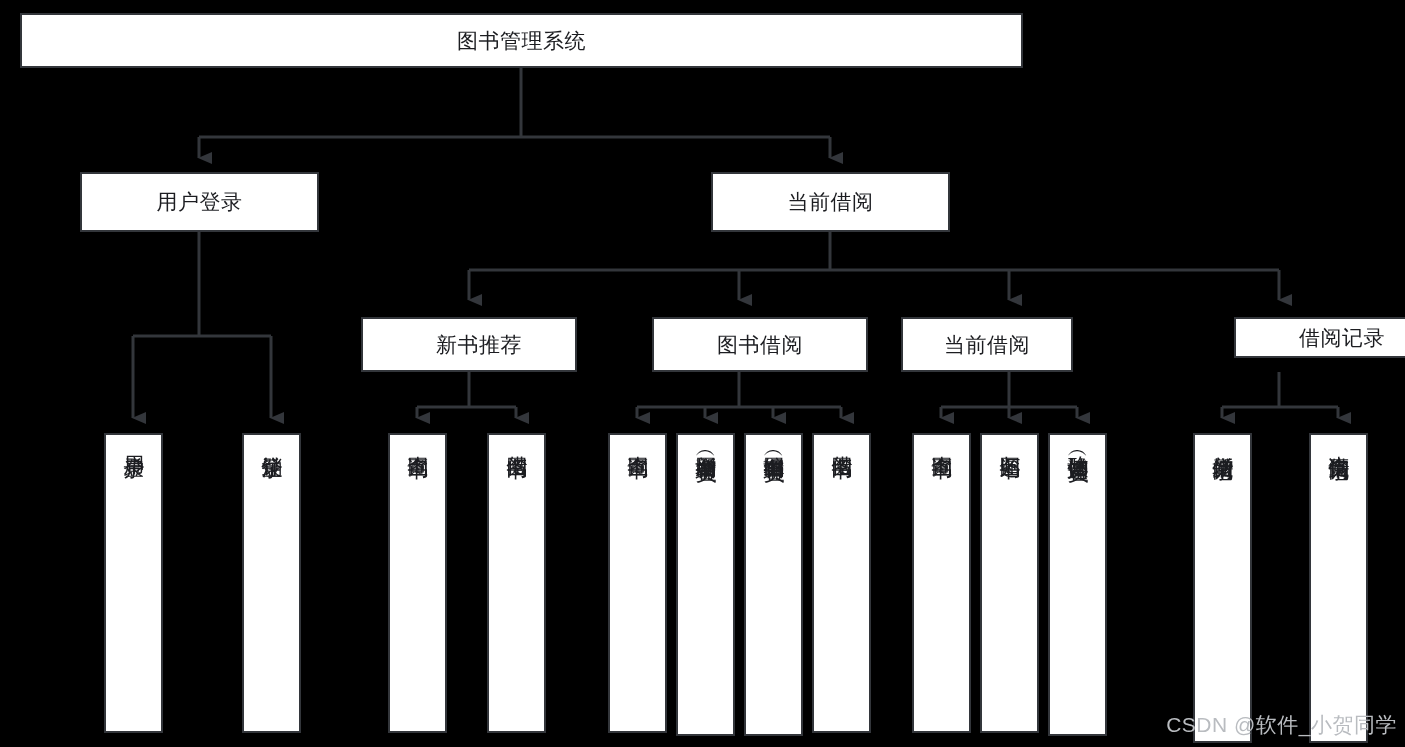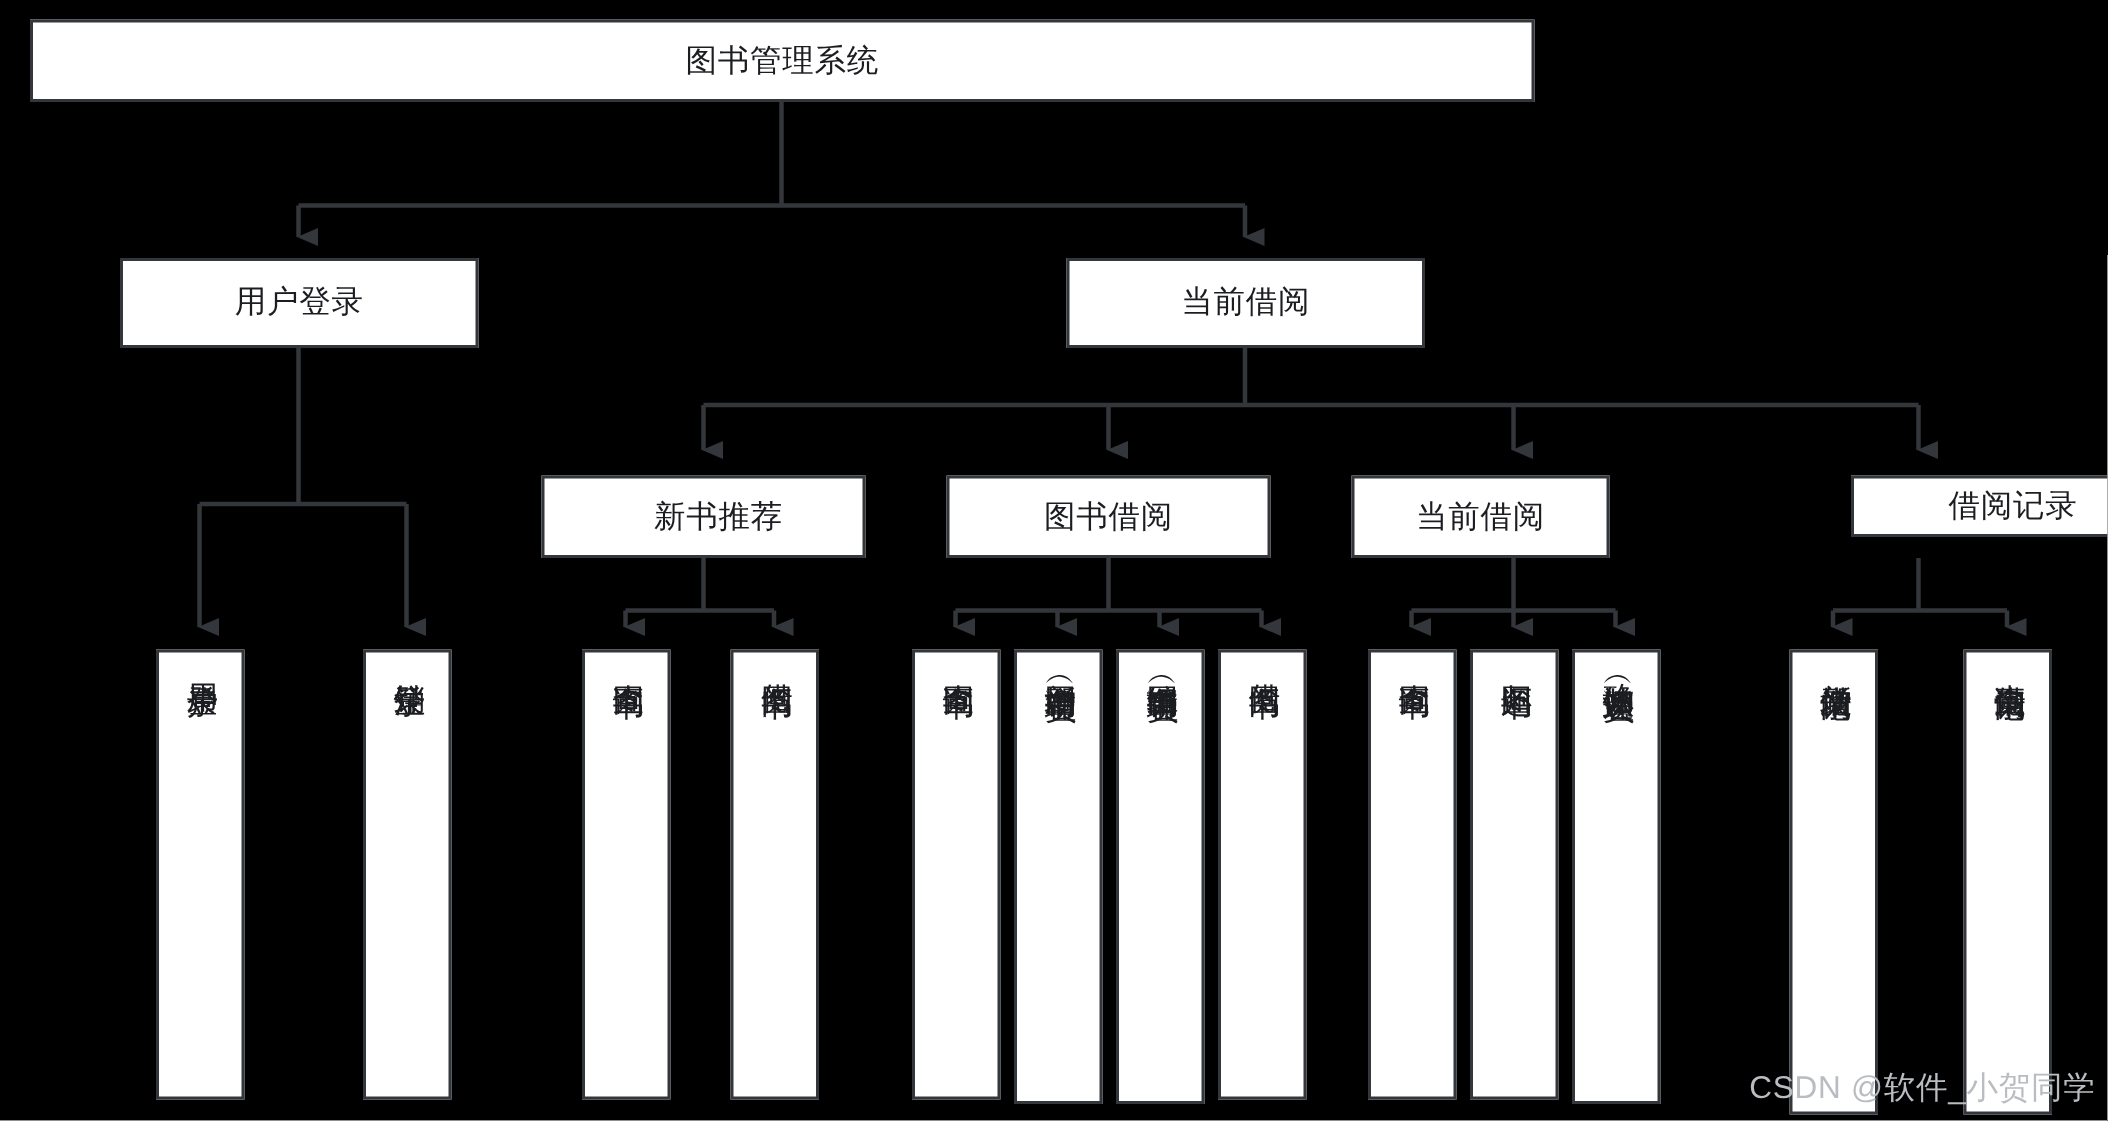--- a/index.html
+++ b/index.html
@@ -135,21 +135,21 @@
   </div>
 
   <div class="node-box" style="left:711px; top:172px; width:239px; height:60px;">
     <span class="node-label-h">当前借阅</span>
   </div>
 
   <div class="node-box" style="left:361px; top:317px; width:216px; height:55px;padding-left:20px;">
     <span class="node-label-h">新书推荐</span>
   </div>
 
-  <div class="node-box" style="left:631px; top:317px; width:216px; height:55px;">
+  <div class="node-box" style="left:652px; top:317px; width:216px; height:55px;">
     <span class="node-label-h">图书借阅</span>
   </div>
 
   <div class="node-box" style="left:901px; top:317px; width:172px; height:55px;">
     <span class="node-label-h">当前借阅</span>
   </div>
 
   <div class="node-box" style="left:1234px; top:317px; width:216px; height:41px;">
     <span class="node-label-h">借阅记录</span>
   </div>

